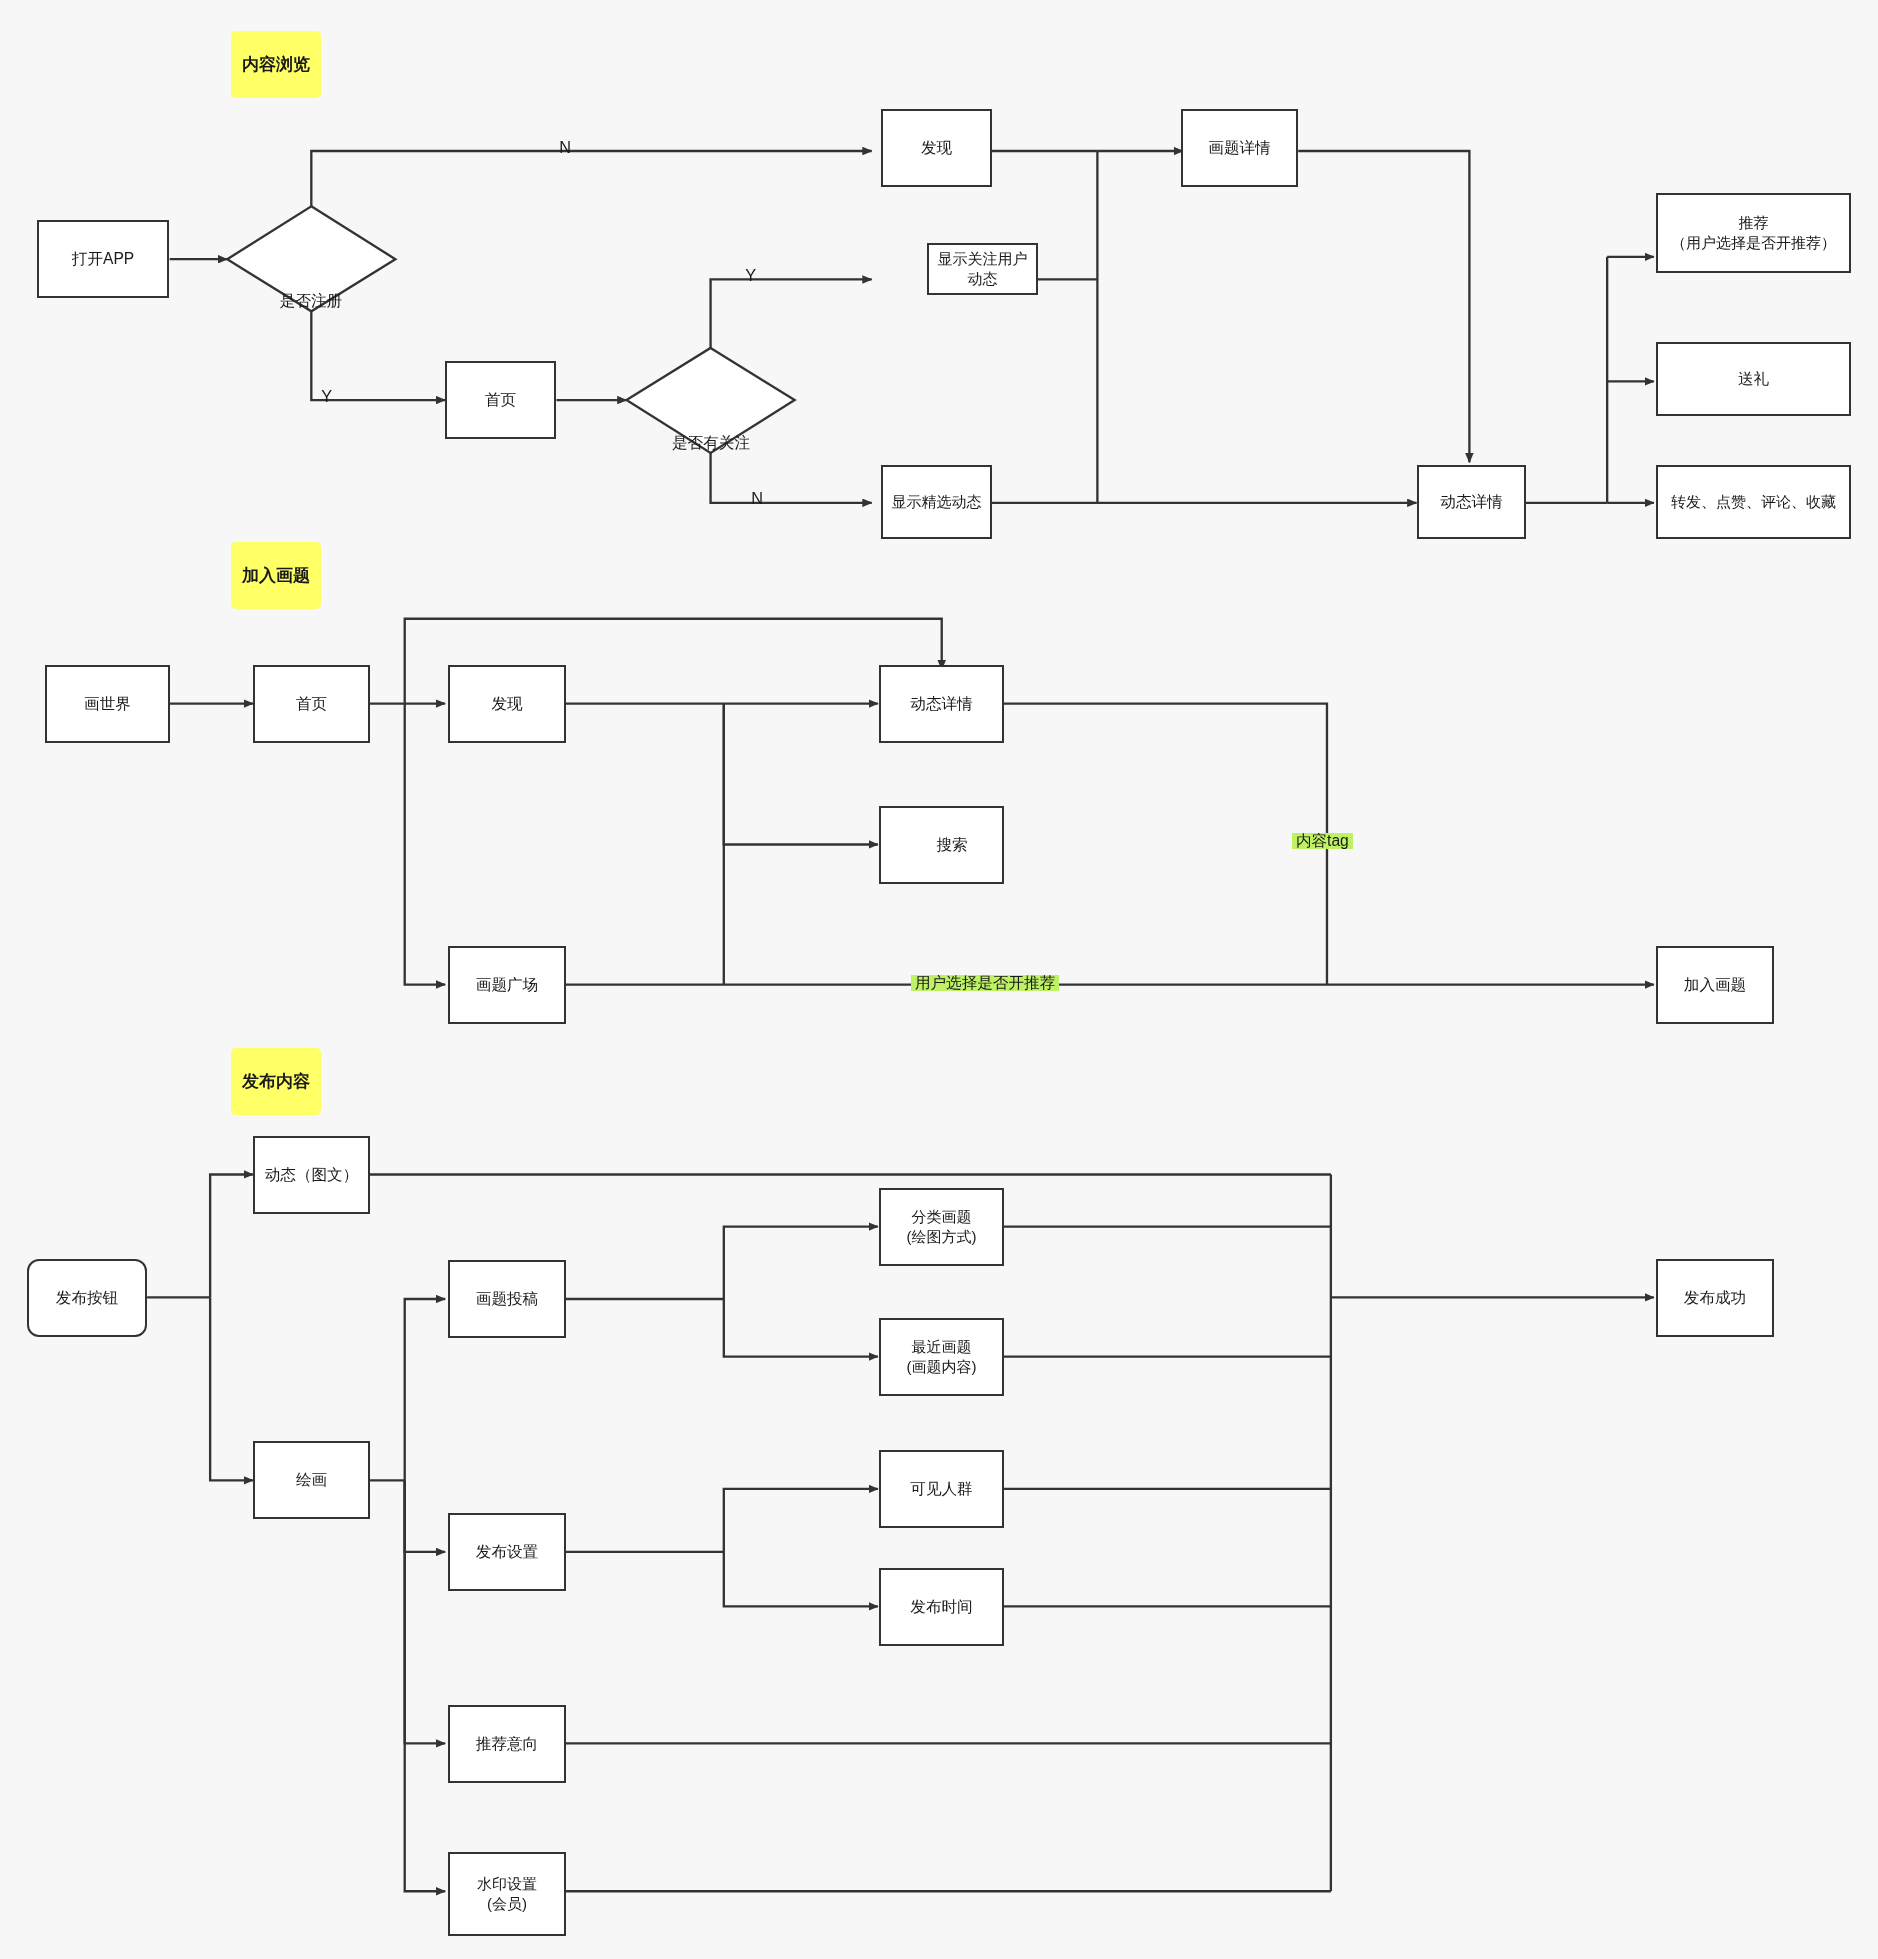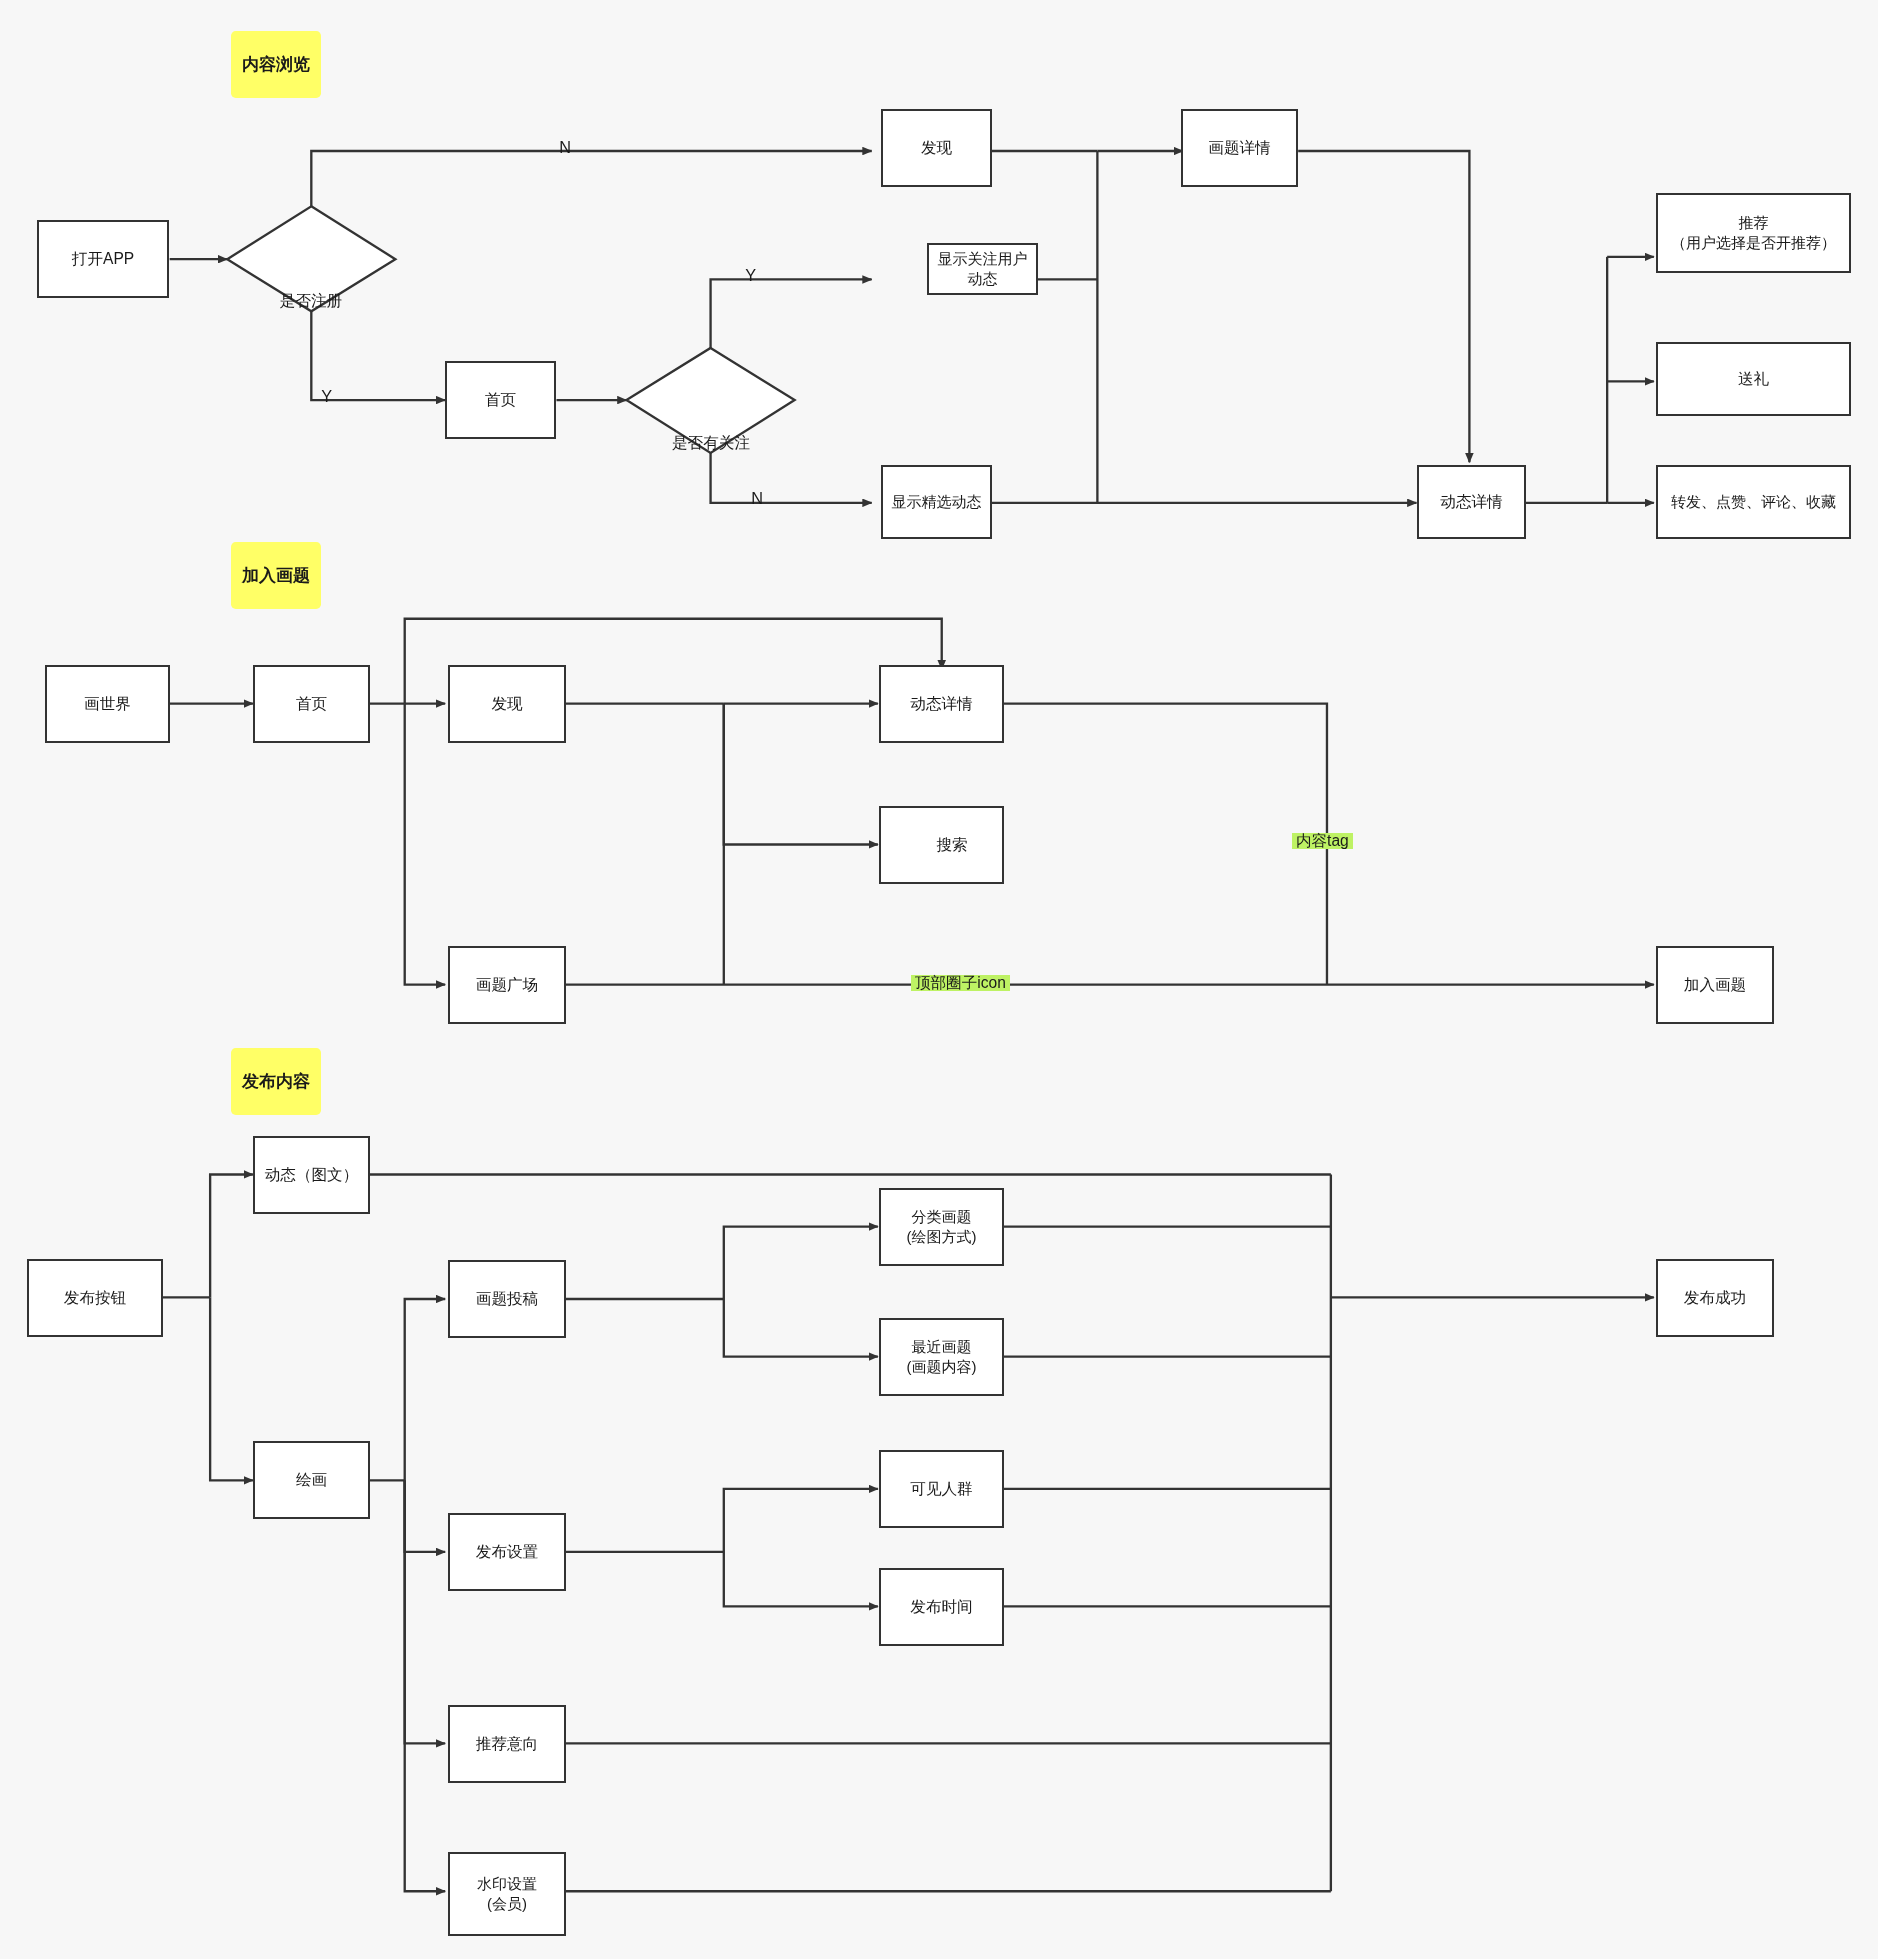--- a/index.html
+++ b/index.html
@@ -197,23 +197,23 @@
 
   <div class="node" style="left:879px;top:665px;width:125px;height:78px;">动态详情</div>
 
   <div class="node" style="left:879px;top:806px;width:125px;height:78px;padding-left:21px;">搜索</div>
 
   <div class="node" style="left:448px;top:946px;width:118px;height:78px;">画题广场</div>
 
   <div class="node" style="left:1656px;top:946px;width:118px;height:78px;">加入画题</div>
 
   <div class="edgelabel" style="left:1292px;top:833px;">内容tag</div>
-  <div class="edgelabel" style="left:911px;top:975px;">顶部圈子icon</div>
-
-  <div class="node" style="left:27px;top:1259px;width:136px;height:78px;">发布按钮</div>
+  <div class="edgelabel" style="left:911px;top:975px;">用户选择是否开推荐</div>
+
+  <div class="node" style="left:27px;top:1259px;width:120px;height:78px;border-radius:12px;">发布按钮</div>
 
   <div class="node" style="left:253px;top:1136px;width:117px;height:78px;">动态（图文）</div>
 
   <div class="node" style="left:253px;top:1441px;width:117px;height:78px;">绘画</div>
 
   <div class="node" style="left:448px;top:1260px;width:118px;height:78px;">画题投稿</div>
 
   <div class="node small" style="left:879px;top:1188px;width:125px;height:78px;">分类画题
 (绘图方式)</div>
 

